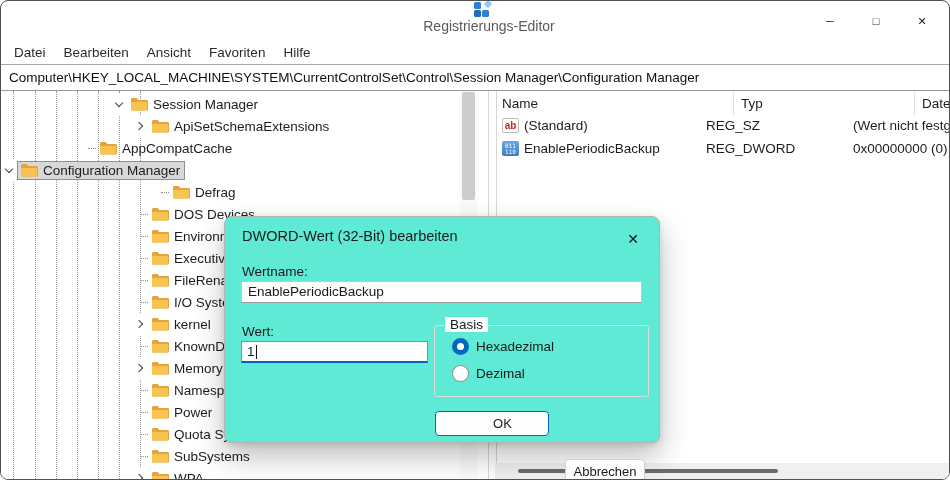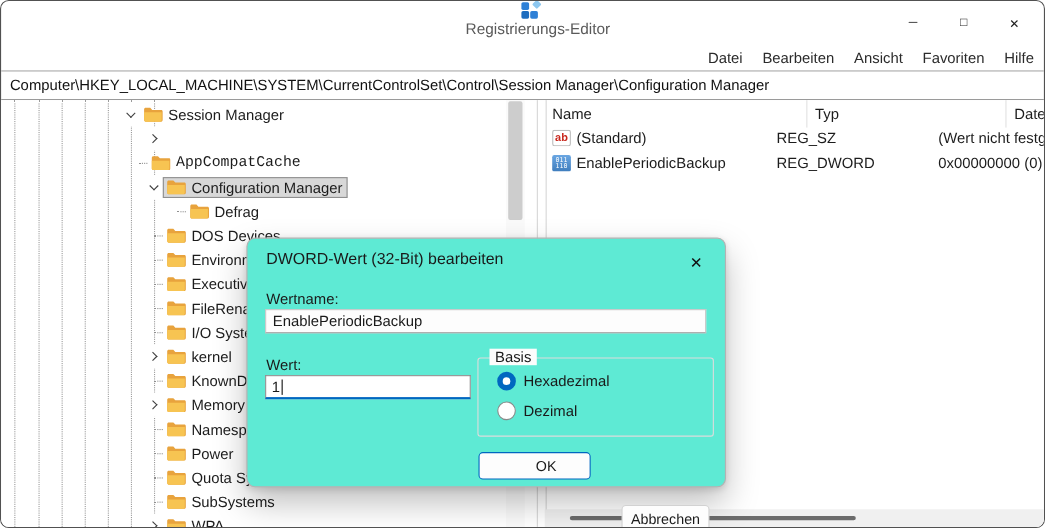--- a/index.html
+++ b/index.html
@@ -15,21 +15,21 @@
   .appicon .sq.b{left:0;top:9px;background:#1d6cbe;}
   .appicon .sq.c{left:8px;top:9px;background:#2e80d6;}
   .appicon .dia{position:absolute;width:6px;height:6px;right:0;top:0;background:#8ec8f0;
                 transform:rotate(45deg);border-radius:1px;}
   .wtitle{font-size:14px;color:#5a5a5a;}
   .caps{position:absolute;right:4px;top:3px;display:flex;}
   .cap{width:46px;height:34px;display:flex;align-items:center;justify-content:center;
        font-size:11px;color:#1f1f1f;}
 
   
-  .menubar{height:23px;display:flex;align-items:center;padding-left:4px;justify-content:flex-end;}
+  .menubar{height:23px;display:flex;align-items:center;padding-left:4px;}
   .menuitem{padding:0 9px;font-size:13.5px;color:#2b2b2b;}
 
   
   .addressbar{height:27px;box-sizing:border-box;border-top:1px solid #a9a9a9;
               border-bottom:1px solid #9a9a9a;display:flex;align-items:center;
               padding-left:8px;font-size:13.5px;color:#111;white-space:nowrap;overflow:hidden;}
 
   
   .main{position:absolute;top:90px;left:0;right:0;bottom:0;background:#fff;}
 
@@ -95,21 +95,21 @@
           padding-left:5px;display:flex;align-items:center;}
   .caret{width:1px;height:14px;background:#111;margin-left:1px;}
   .group{position:absolute;left:209px;top:108px;width:213px;height:70px;border:1px solid #dcdcdc;border-radius:3px;}
   .legend{position:absolute;left:10px;top:-9px;background:#fcfcfc;padding:0 5px;}
   .radio-row{position:absolute;left:17px;top:12px;display:flex;align-items:center;gap:7px;}
   .radio-row.r2{top:39px;}
   .radio{width:17px;height:17px;border-radius:50%;border:1px solid #8a8a8a;box-sizing:border-box;background:#fff;flex:none;}
   .radio.checked{border:5px solid #0067c0;}
   .btn{position:absolute;top:194px;height:25px;box-sizing:border-box;border-radius:4px;display:flex;
        align-items:center;justify-content:center;font-size:13px;background:#fdfdfd;}
-  .btn.ok{left:210px;width:102px;border:1px solid #0067c0;padding-left:21px;}
+  .btn.ok{left:210px;width:114px;border:1px solid #0067c0;padding-left:21px;}
   .btn.cancel{left:340px;width:80px;border:1px solid #d2d2d2;margin-top:48px;}
 </style>
 </head>
 <body>
 
 <div id="app">
 
   <div class="titlebar">
     <span class="appicon">
       <span class="sq a"></span>
@@ -153,32 +153,39 @@
     <span class="node">
       <svg class="folder" viewBox="0 0 18 14">
         <path d="M1 2.4 C1 1.6 1.6 1 2.4 1 h4.2 l1.8 1.9 h8.2 c0.8 0 1.4 0.6 1.4 1.4 v7.9 c0 0.8 -0.6 1.4 -1.4 1.4 H2.4 C1.6 13.6 1 13 1 12.2 Z" fill="#e8a33d"></path>
         <path d="M1 5.1 h16 v7.1 c0 0.8 -0.6 1.4 -1.4 1.4 H2.4 C1.6 13.6 1 13 1 12.2 Z" fill="#f7c452"></path>
       </svg>
       <span class="tlabel">Session Manager</span>
     </span>
   </div>
           <div class="trow collapsed" style="padding-left: 131px;">
     <span class="chev"></span>
-  </div>
-          <div class="trow none" style="padding-left: 117px; font-family: Liberation Mono, monospace;">
+    <span class="node">
+      <svg class="folder" viewBox="0 0 18 14">
+        <path d="M1 2.4 C1 1.6 1.6 1 2.4 1 h4.2 l1.8 1.9 h8.2 c0.8 0 1.4 0.6 1.4 1.4 v7.9 c0 0.8 -0.6 1.4 -1.4 1.4 H2.4 C1.6 13.6 1 13 1 12.2 Z" fill="#e8a33d"></path>
+        <path d="M1 5.1 h16 v7.1 c0 0.8 -0.6 1.4 -1.4 1.4 H2.4 C1.6 13.6 1 13 1 12.2 Z" fill="#f7c452"></path>
+      </svg>
+      <span class="tlabel">ApiSetSchemaExtensions</span>
+    </span>
+  </div>
+          <div class="trow none" style="padding-left: 79px;">
     <span class="chev"></span>
     <span class="node">
       <svg class="folder" viewBox="0 0 18 14">
         <path d="M1 2.4 C1 1.6 1.6 1 2.4 1 h4.2 l1.8 1.9 h8.2 c0.8 0 1.4 0.6 1.4 1.4 v7.9 c0 0.8 -0.6 1.4 -1.4 1.4 H2.4 C1.6 13.6 1 13 1 12.2 Z" fill="#e8a33d"></path>
         <path d="M1 5.1 h16 v7.1 c0 0.8 -0.6 1.4 -1.4 1.4 H2.4 C1.6 13.6 1 13 1 12.2 Z" fill="#f7c452"></path>
       </svg>
       <span class="tlabel">AppCompatCache</span>
     </span>
   </div>
-          <div class="trow expanded selected" style="padding-left: 131px;">
+          <div class="trow expanded selected" style="">
     <span class="chev"></span>
     <span class="node">
       <svg class="folder" viewBox="0 0 18 14">
         <path d="M1 2.4 C1 1.6 1.6 1 2.4 1 h4.2 l1.8 1.9 h8.2 c0.8 0 1.4 0.6 1.4 1.4 v7.9 c0 0.8 -0.6 1.4 -1.4 1.4 H2.4 C1.6 13.6 1 13 1 12.2 Z" fill="#e8a33d"></path>
         <path d="M1 5.1 h16 v7.1 c0 0.8 -0.6 1.4 -1.4 1.4 H2.4 C1.6 13.6 1 13 1 12.2 Z" fill="#f7c452"></path>
       </svg>
       <span class="tlabel">Configuration Manager</span>
     </span>
   </div>
           <div class="trow none" style="padding-left: 152px; text-align: center;">

